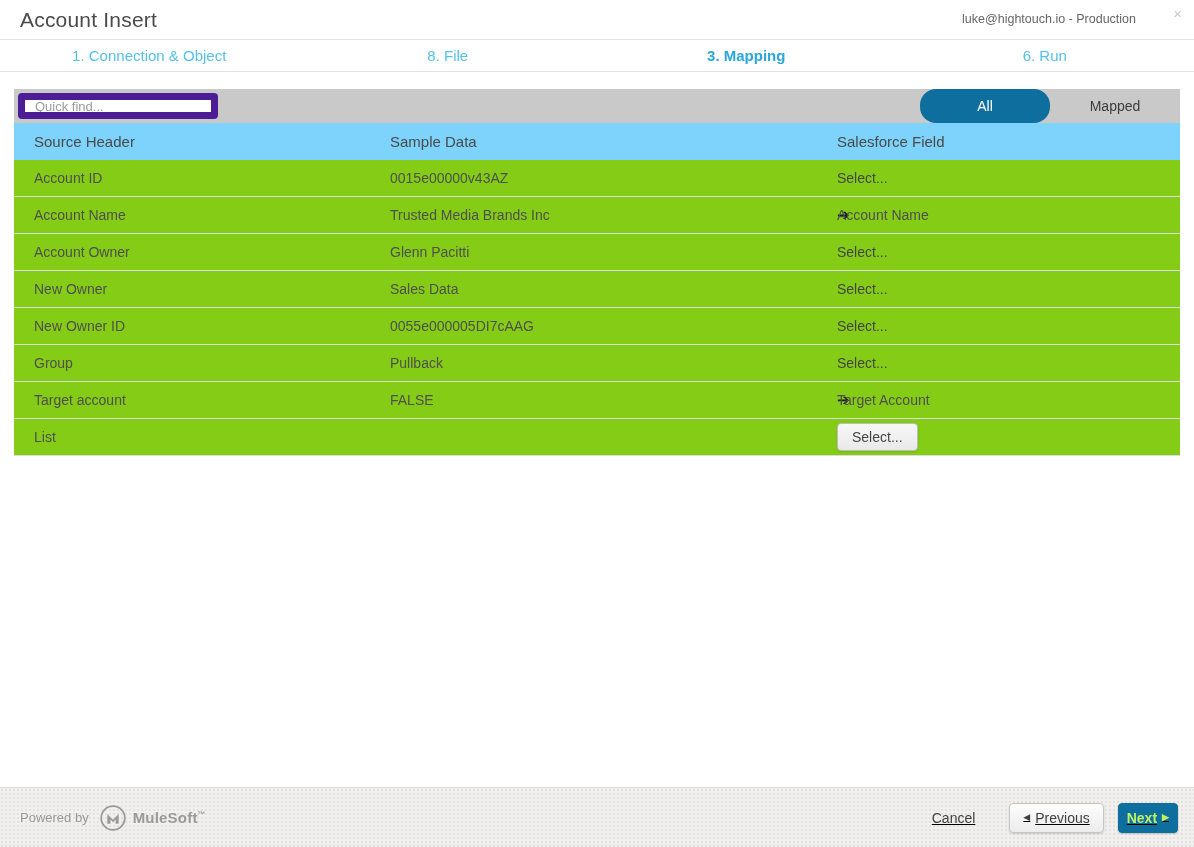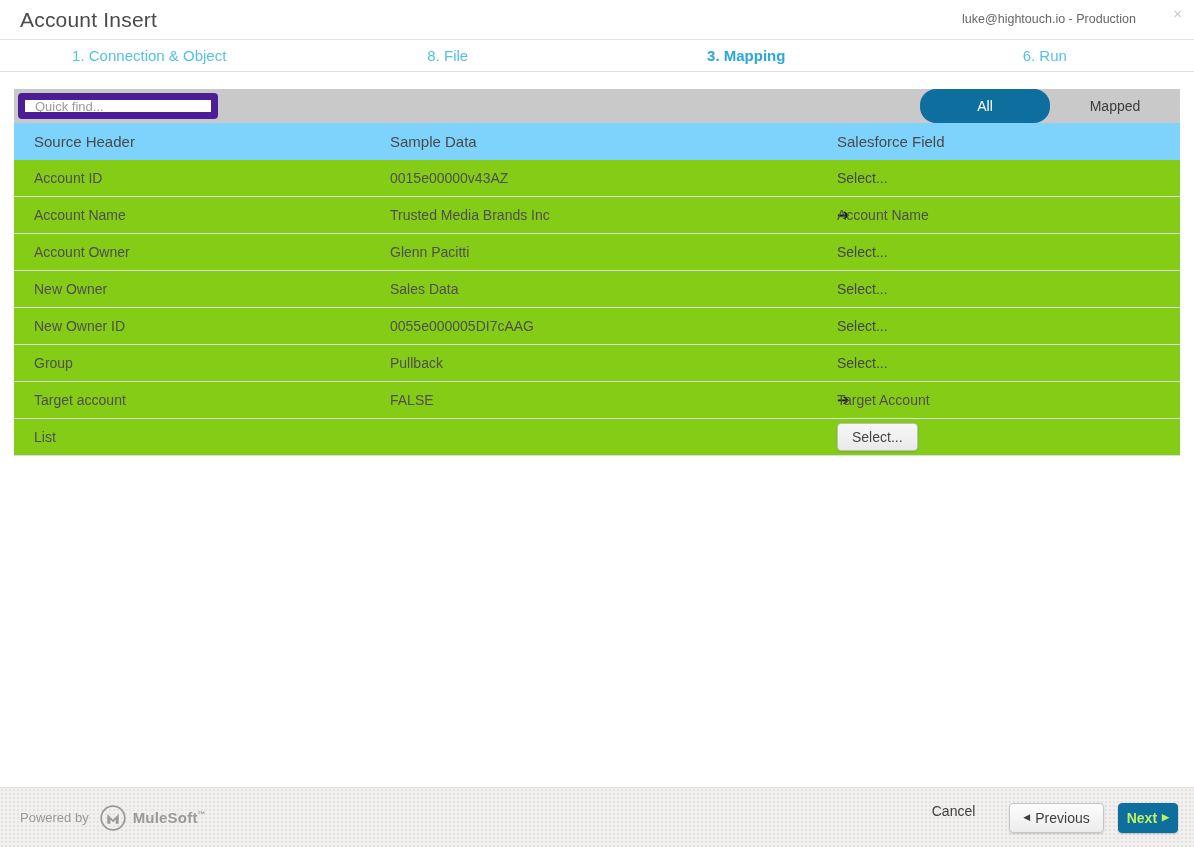--- a/index.html
+++ b/index.html
@@ -54,21 +54,21 @@
   
   .app-footer { position:absolute; left:0; right:0; bottom:0; height:60px;
     background-color:#f1f0ee;
     background-image:radial-gradient(#e3e1de 1px, transparent 1px);
     background-size:4px 4px;
     border-top:1px solid #ddd; display:flex; align-items:center; }
   .powered-by { font-size:13px; color:#999; margin-left:20px; }
   .mulesoft-logo { width:28px; height:28px; margin-left:10px; }
   .mulesoft-name { font-size:15px; font-weight:700; color:#9a9a9a; margin-left:6px; letter-spacing:.2px; }
   .mulesoft-tm { font-size:8px; color:#9a9a9a; vertical-align:super; }
-  .footer-actions { margin-left:auto; display:flex; align-items:flex-start; margin-right:16px; }
+  .footer-actions { margin-left:auto; display:flex; align-items:center; margin-right:16px;text-decoration:underline; }
   .cancel-link { font-size:14px; color:#3f3f3f; cursor:pointer; margin-right:34px; }
   .btn { height:30px; border-radius:4px; font-size:14px; cursor:pointer;
     display:flex; align-items:center; font-family:"Liberation Sans", sans-serif; }
   .btn-prev { padding:0 13px; color:#3f3f3f; border:1px solid #c6c6c6;
     background:linear-gradient(#fdfdfd,#ececec); box-shadow:0 1px 2px rgba(0,0,0,.15); margin-right:14px; }
   .btn-next { padding:0 8px; color:#bef264; border:1px solid var(--accent-blue,#0e6f9e);
     background:var(--accent-blue,#0e6f9e); box-shadow:0 1px 2px rgba(0,0,0,.2); font-weight:700; }
   .tri { font-size:9px; line-height:1; }
   .btn-prev .tri { margin-right:5px; } .btn-next .tri { margin-left:5px; }
 </style>

